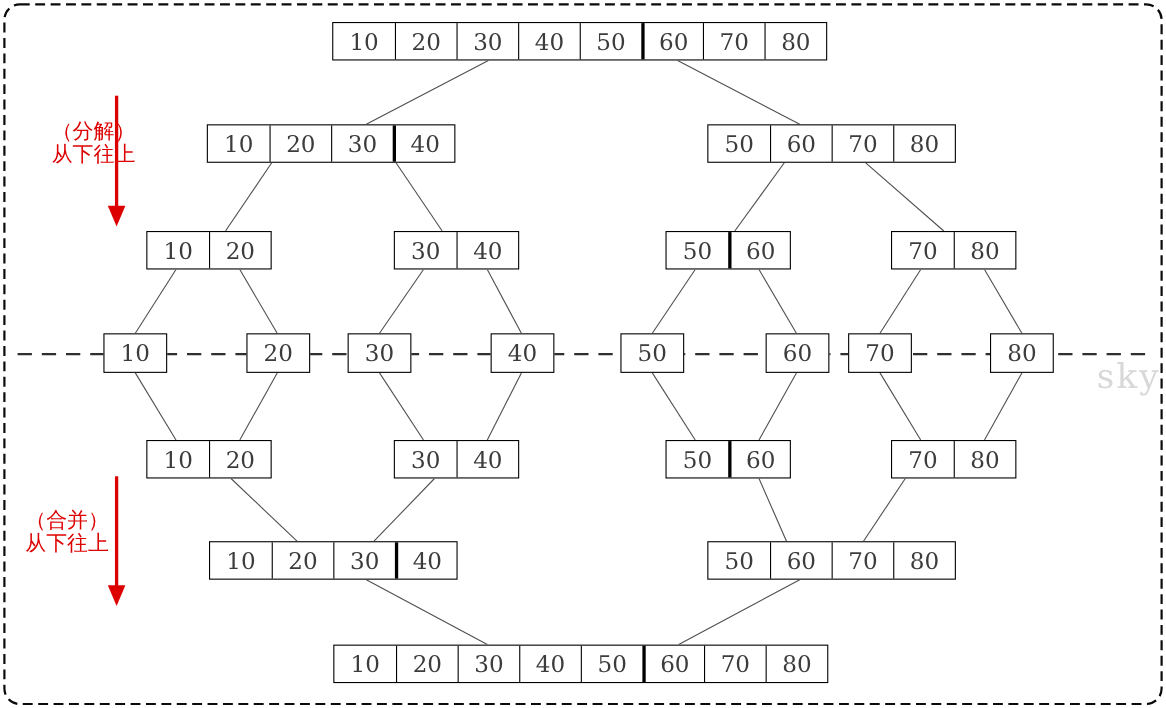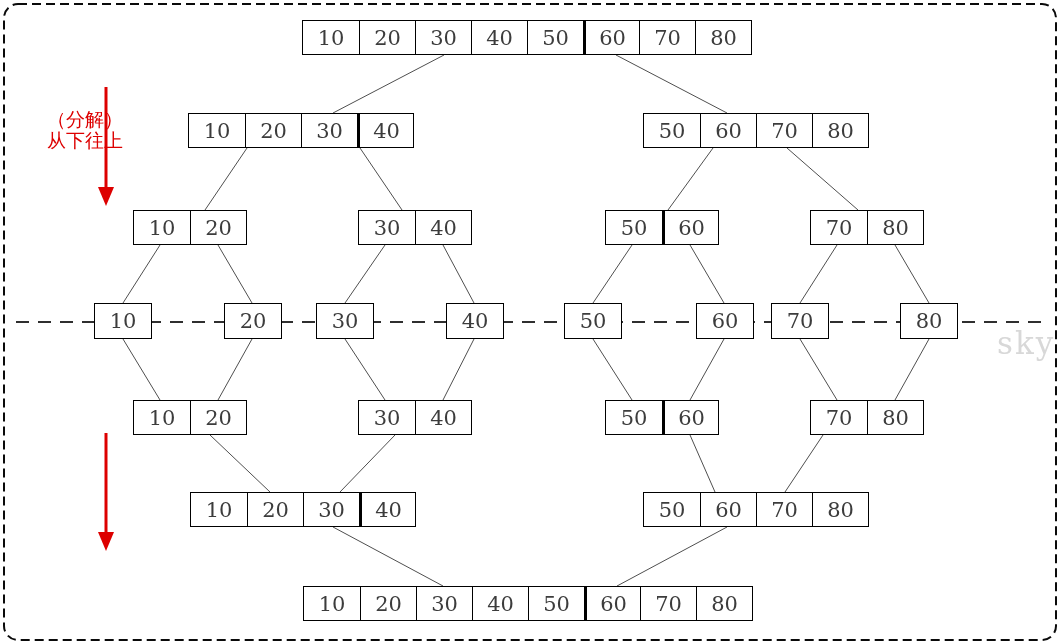--- a/index.html
+++ b/index.html
@@ -86,20 +86,24 @@
     <g>
       <line class="arrow-line" x1="106" y1="433" x2="106" y2="534"></line>
       <polygon class="arrow-head" points="98,532 114,532 106,551"></polygon>
     </g>
   </svg>
 
   <div class="annot annot-divide">
     <div>（分解）</div>
     <div>从下往上</div>
   </div>
+  <div class="annot annot-merge">
+    <div>（合并）</div>
+    <div>从下往上</div>
+  </div>
 
   <div class="watermark">sky</div>
 
   <div class="array" style="left:302px;top:20px">
       <span class="cell">10</span>
       <span class="cell div">20</span>
       <span class="cell div">30</span>
       <span class="cell div">40</span>
       <span class="cell div">50</span>
       <span class="cell div thick">60</span>

